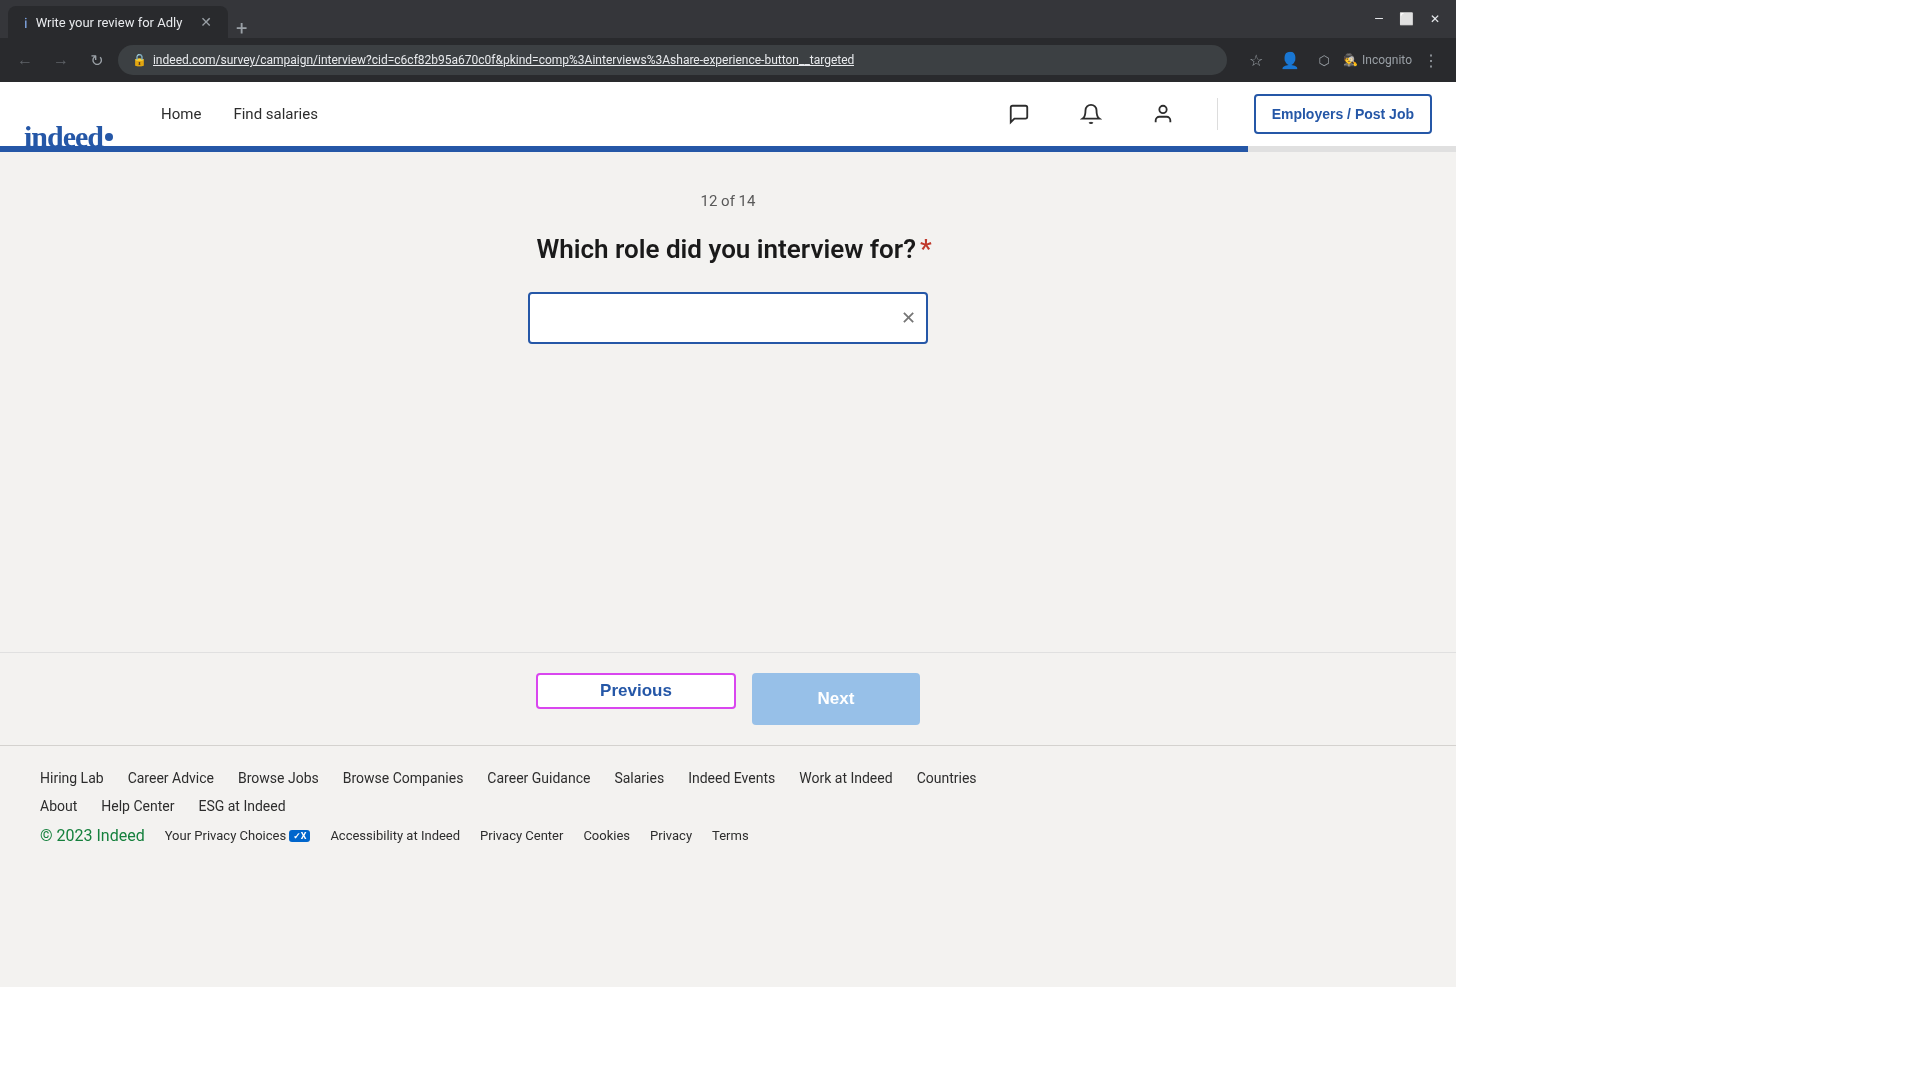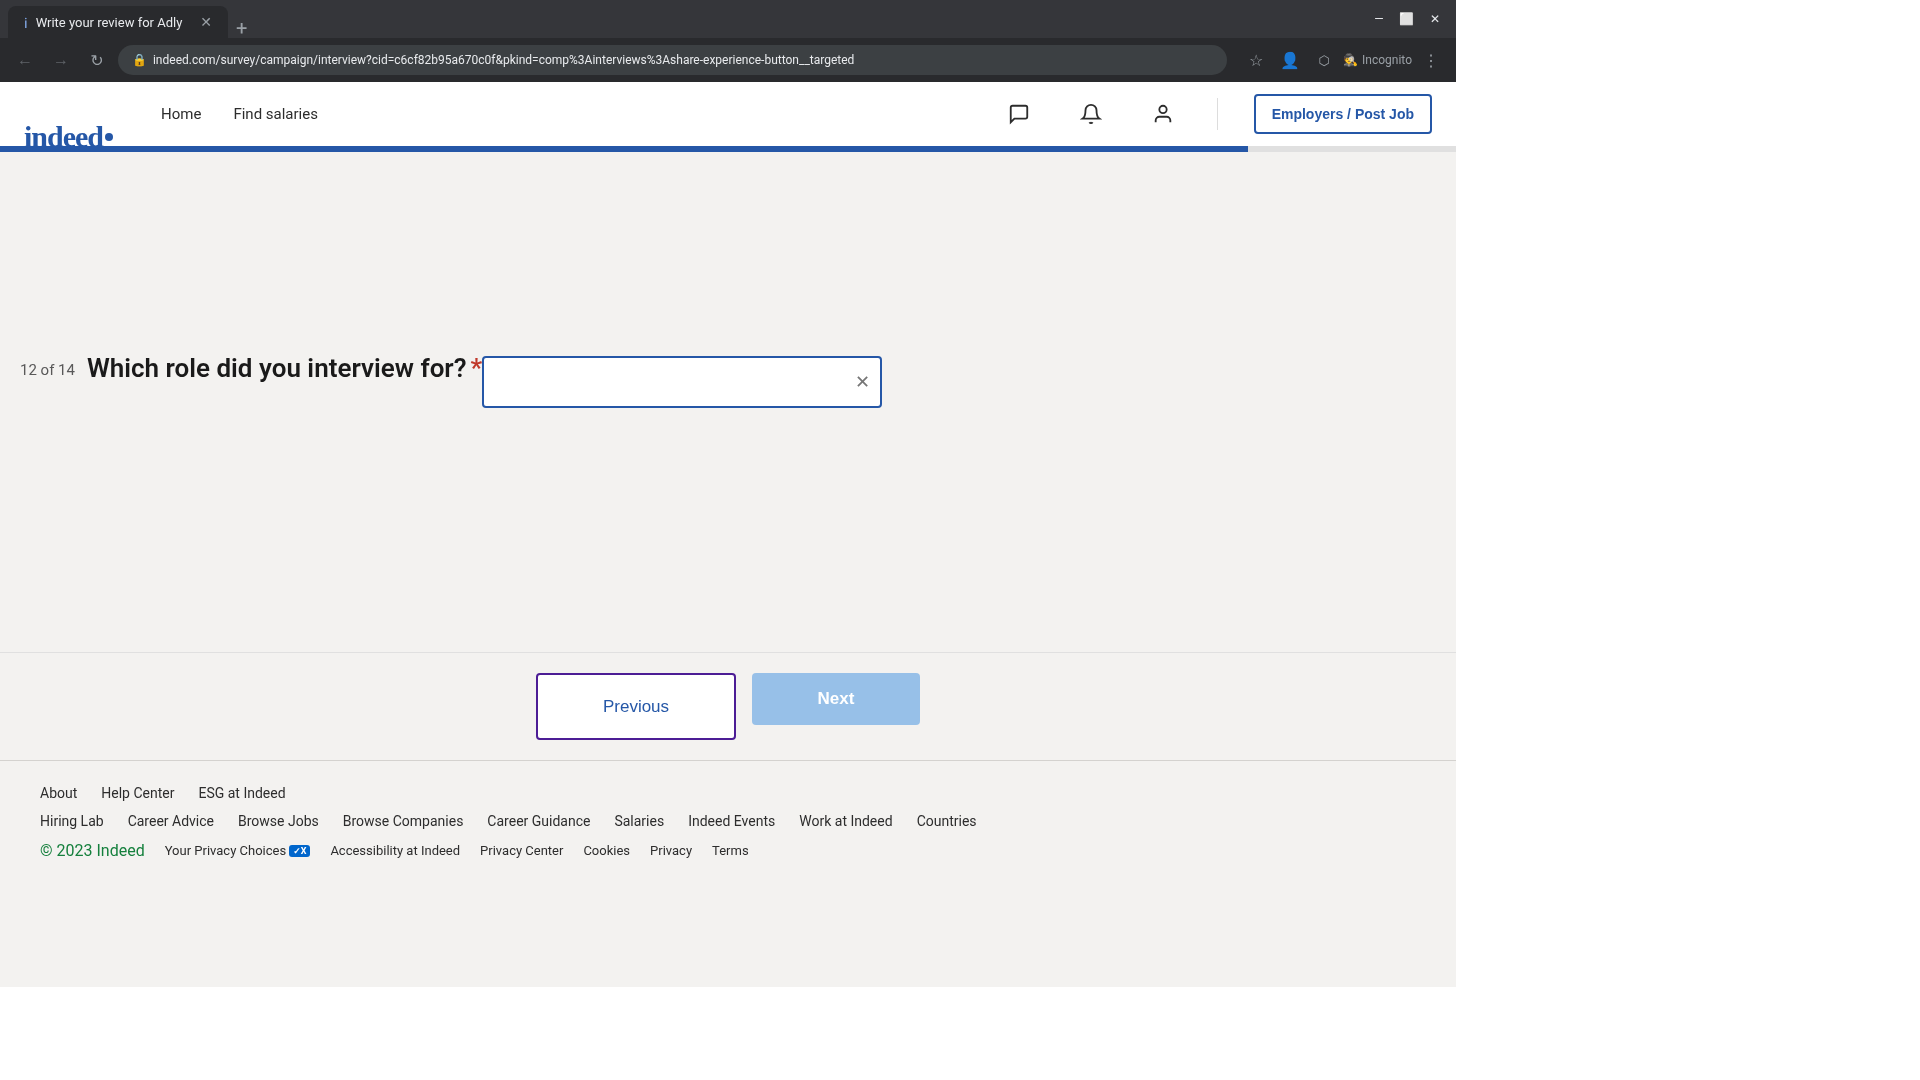--- a/index.html
+++ b/index.html
@@ -105,21 +105,21 @@
     }
     .progress-bar-fill {
       height: 100%;
       background: #2557a7;
       width: 85.7%; 
     }
 
     
     .main-content {
       display: flex;
-      flex-direction: row;
+      flex-direction: column;
       align-items: center;
       padding: 40px 20px 80px;
       background: #f3f2f0;
       min-height: 500px;
     }
     .step-indicator {
       font-size: 15px;
       color: #595959;
       margin-bottom: 24px;
       font-weight: 400;
@@ -170,27 +170,27 @@
     .nav-buttons {
       display: flex;
       justify-content: center;
       gap: 16px;
       padding: 20px;
       background: #f3f2f0;
       border-top: 1px solid #e0e0e0;
     }
     .btn-previous {
       width: 200px;
-      height: 67px;
-      border: 2px solid #4c1d95;
+      height: 36px;
+      border: 2px solid #d946ef;
       border-radius: 4px;
       background: #fff;
       color: #2557a7;
       font-size: 17px;
-      font-weight: 400;
+      font-weight: 700;
       cursor: pointer;
     }
     .btn-next {
       width: 168px;
       height: 52px;
       border: none;
       border-radius: 4px;
       background: #97c0e8;
       color: #fff;
       font-size: 17px;
@@ -370,21 +370,21 @@
       <div class="wc close">✕</div>
     </div>
   </div>
 
   <div class="controls-row">
     <button class="ctrl-btn dim">←</button>
     <button class="ctrl-btn dim">→</button>
     <button class="ctrl-btn">↻</button>
     <div class="addr-bar">
       <span style="color:#9aa0a6; font-size:12px;">🔒</span>
-      <span style="overflow:hidden; white-space:nowrap; text-overflow:ellipsis;">indeed.com/survey/campaign/interview?cid=c6cf82b95a670c0f&amp;pkind=comp%3Ainterviews%3Ashare-experience-button__targeted</span>
+      <span style="overflow:hidden; white-space:nowrap; text-overflow:ellipsis;text-decoration:underline;">indeed.com/survey/campaign/interview?cid=c6cf82b95a670c0f&amp;pkind=comp%3Ainterviews%3Ashare-experience-button__targeted</span>
     </div>
     <div class="right-ctrl">
       <div class="right-ctrl-btn">☆</div>
       <div class="right-ctrl-btn">👤</div>
       <div class="right-ctrl-btn" style="font-size:13px;">⬡</div>
       <div class="incog">
         <span>🕵</span>
         <span>Incognito</span>
       </div>
       <div class="right-ctrl-btn">⋮</div>
@@ -438,35 +438,35 @@
       <button class="clear-btn">✕</button>
     </div>
   </div>
 
   <div class="nav-buttons">
     <button class="btn-previous">Previous</button>
     <button class="btn-next">Next</button>
   </div>
 
   <div class="site-footer">
-    <div class="footer-links-row">
-      <a class="footer-link">About</a>
-      <a class="footer-link">Help Center</a>
-      <a class="footer-link">ESG at Indeed</a>
-    </div>
     <div class="footer-links-row">
       <a class="footer-link">Hiring Lab</a>
       <a class="footer-link">Career Advice</a>
       <a class="footer-link">Browse Jobs</a>
       <a class="footer-link">Browse Companies</a>
       <a class="footer-link">Career Guidance</a>
       <a class="footer-link">Salaries</a>
       <a class="footer-link">Indeed Events</a>
       <a class="footer-link">Work at Indeed</a>
       <a class="footer-link">Countries</a>
+    </div>
+    <div class="footer-links-row">
+      <a class="footer-link">About</a>
+      <a class="footer-link">Help Center</a>
+      <a class="footer-link">ESG at Indeed</a>
     </div>
     <div class="footer-bottom">
       <span class="footer-copyright">© 2023 Indeed</span>
       <a class="footer-privacy-choices">
         <span>Your Privacy Choices</span>
         <span class="privacy-icon">
           <span class="privacy-icon-badge">✓X</span>
         </span>
       </a>
       <a class="footer-link-sm">Accessibility at Indeed</a>

